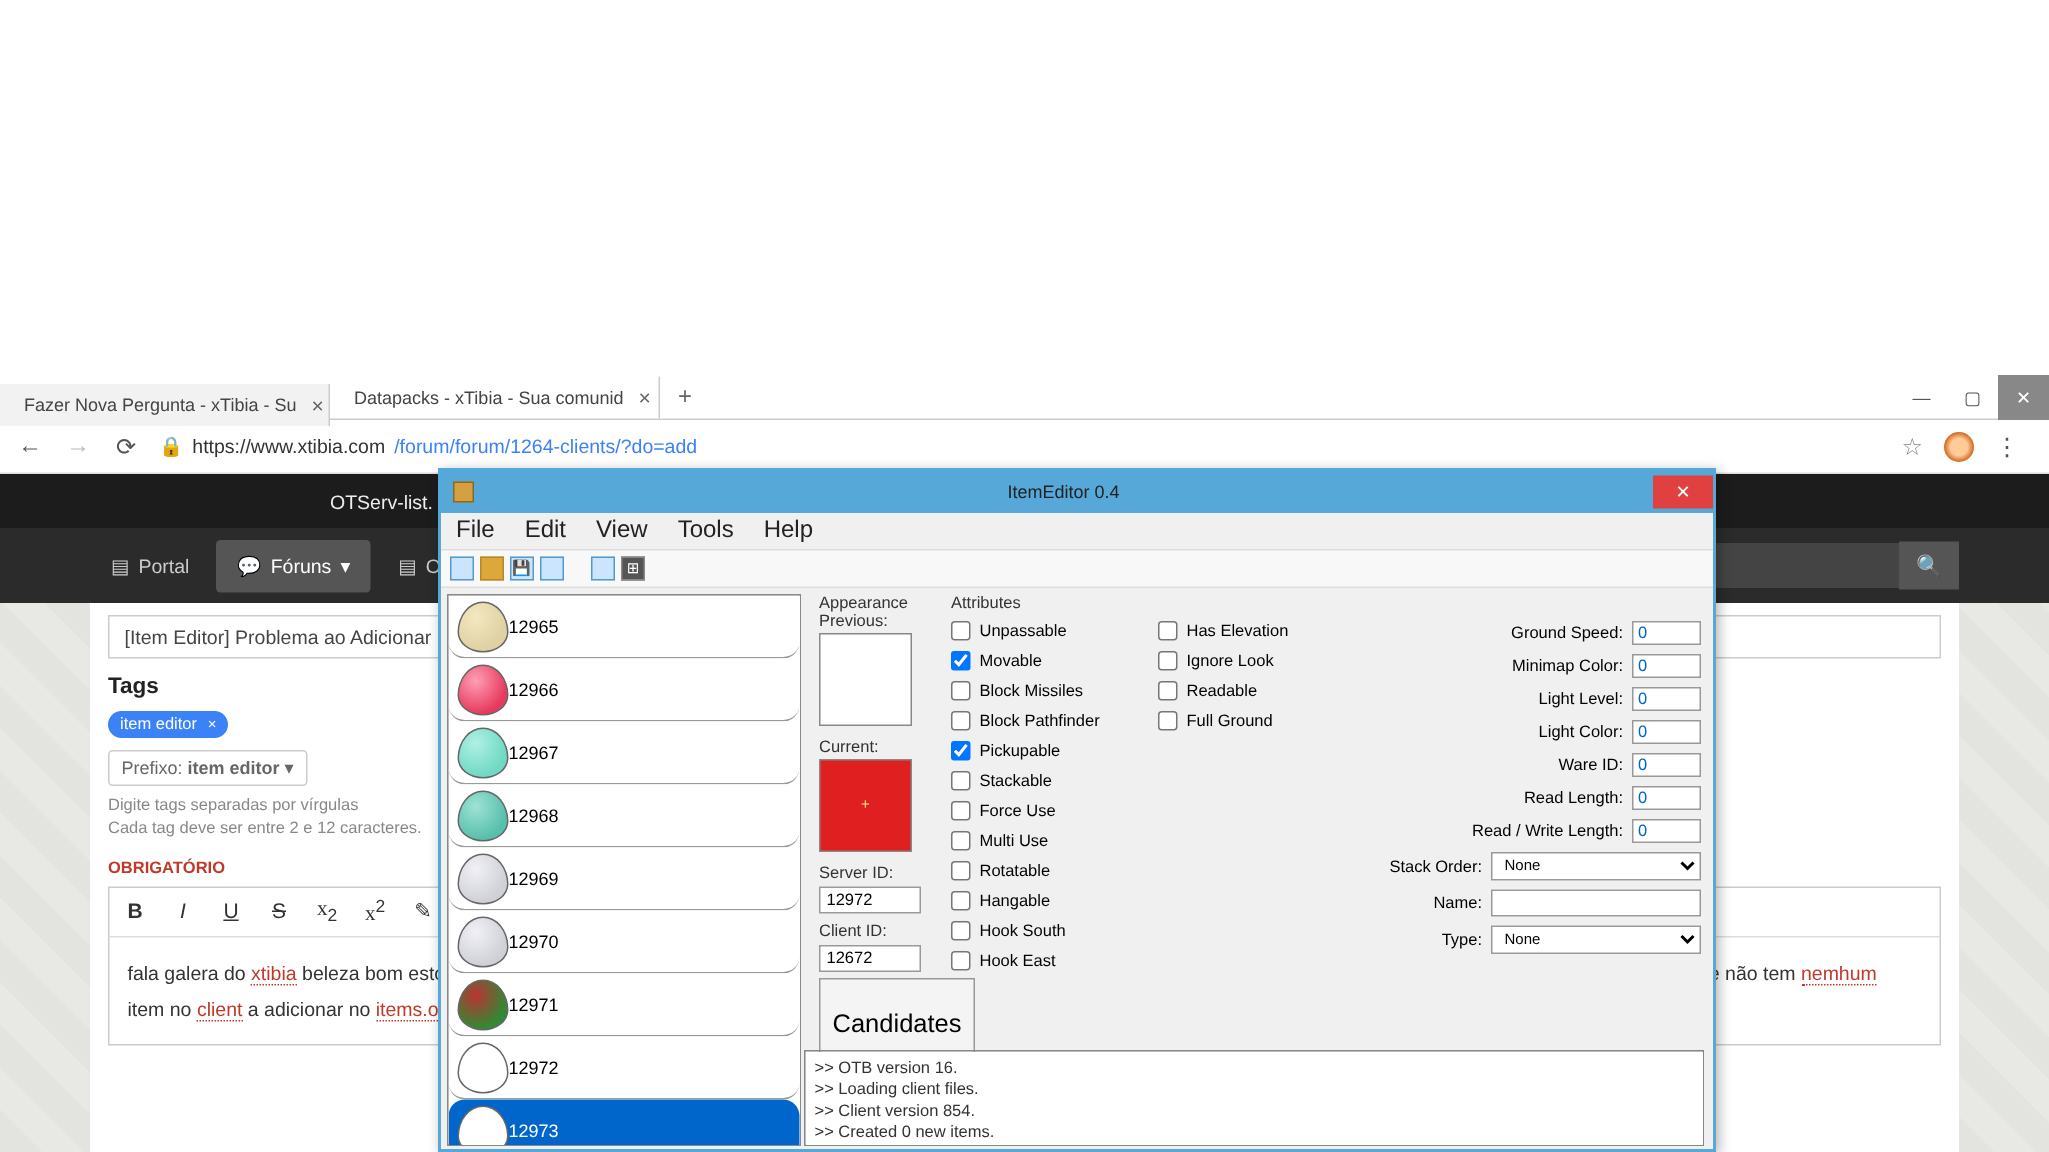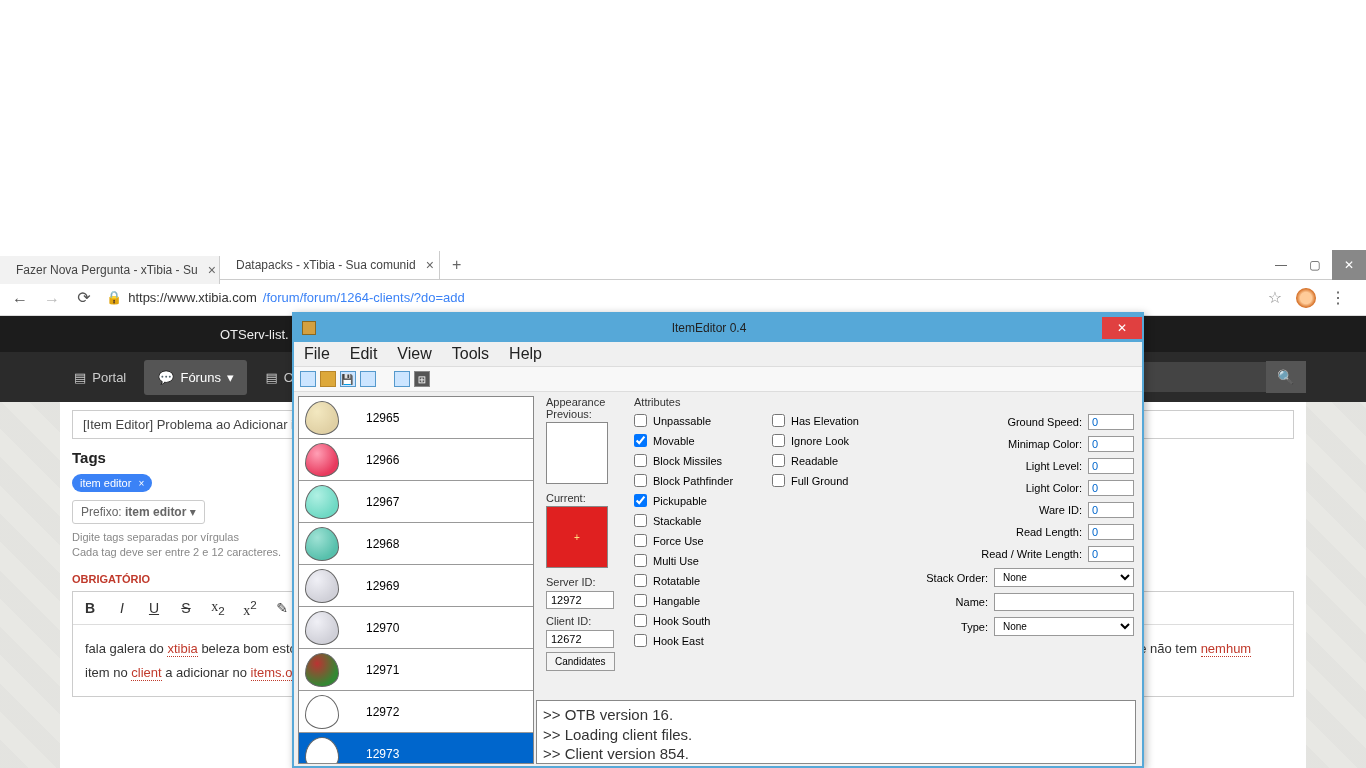--- a/index.html
+++ b/index.html
@@ -56,43 +56,43 @@
 .ie-titleicon{width:14px;height:14px;background:#d4a040;border:1px solid #8a6820;}
 .ie-title{flex:1;text-align:center;font-size:12px;color:#222;}
 .ie-closebtn{width:40px;height:22px;background:#e04040;color:#fff;display:flex;align-items:center;justify-content:center;font-size:12px;}
 .ie-menubar{height:24px;display:flex;align-items:center;padding:0 10px;gap:20px;font-size:16px;color:#222;}
 .ie-toolbar{height:26px;border-top:1px solid #ddd;border-bottom:1px solid #ddd;display:flex;align-items:center;padding:0 6px;gap:4px;background:#f8f8f8;}
 .ie-tbicon{width:16px;height:16px;border:1px solid #888;background:#fff;font-size:10px;display:flex;align-items:center;justify-content:center;}
 .ie-tbicon.blue{background:#cce5ff;border-color:#5599cc;}
 .ie-tbicon.yel{background:#dda83a;border-color:#b8862a;}
 .ie-body{display:flex;height:376px;}
 .ie-listpanel{width:236px;border:1px solid #888;margin:4px;background:#fff;overflow-y:scroll;}
-.ie-listitem{display:flex;align-items:center;height:42px;border-bottom:1px solid #999;padding:0 6px;gap:27px;font-size:12px;}
+.ie-listitem{display:flex;align-items:center;height:42px;border-bottom:1px solid #999;padding:0 6px;gap:0;font-size:12px;border-radius:11px;}
 .ie-listitem.sel{background:#0066cc;color:#fff;}
 .ie-sprite{width:34px;height:34px;border:1px solid #666;border-radius:2px;}
 .egg{border-radius:50% 50% 50% 50%/60% 60% 40% 40%;}
 .ie-rightpanel{flex:1;padding:4px 8px;display:flex;gap:10px;position:relative;}
 .ie-col1{width:78px;}
 .ie-grouplabel{font-size:11px;color:#333;margin-bottom:2px;}
 .ie-spritebox{width:62px;height:62px;border:1px solid #888;background:#fff;margin-bottom:8px;}
 .ie-spritebox.red{background:#e02020;position:relative;}
 .ie-spritebox.red::after{content:"+";position:absolute;top:50%;left:50%;transform:translate(-50%,-50%);color:#ffe080;font-size:10px;}
 .ie-smallinput{width:68px;border:1px solid #999;padding:2px 4px;font-size:11px;background:#fff;}
-.ie-btn{border:1px solid #999;background:#f4f4f4;padding:3px 8px;font-size:10px;margin-top:4px;}
+.ie-btn{border:1px solid #999;background:#f4f4f4;padding:20px 8px;font-size:17px;margin-top:4px;}
 .ie-col2{width:130px;}
 .ie-check{display:flex;align-items:center;gap:6px;font-size:11px;margin-bottom:7px;}
 .ie-check input{width:13px;height:13px;}
 .ie-col3{width:110px;}
 .ie-col4{flex:1;}
 .ie-numrow{display:flex;align-items:center;gap:6px;margin-bottom:6px;font-size:11px;justify-content:flex-end;}
 .ie-numrow .lbl{text-align:right;}
 .ie-numinput{width:46px;border:1px solid #999;padding:1px 3px;font-size:11px;background:#fff;color:#06c;}
 .ie-sel{width:140px;border:1px solid #999;padding:2px 4px;font-size:10px;background:#fff;}
 .ie-txt{width:140px;border:1px solid #999;padding:2px 4px;font-size:11px;background:#fff;}
-.ie-log{position:absolute;bottom:2px;left:242px;right:6px;height:64px;border:1px solid #888;background:#fff;padding:4px 6px;font-size:15px;color:#333;overflow-y:scroll;line-height:1.3;}
+.ie-log{position:absolute;bottom:2px;left:242px;right:6px;height:64px;border:1px solid #888;background:#fff;padding:4px 6px;font-size:11px;color:#333;overflow-y:scroll;line-height:1.3;}
 .fieldset-label{font-size:11px;color:#333;}
 </style>
 </head>
 <body>
 
 <div class="browser-tabs">
   <div class="browser-tab active">
     <span class="tab-favicon"></span>
     <span>Fazer Nova Pergunta - xTibia - Su</span>
     <span class="tab-close">×</span>

